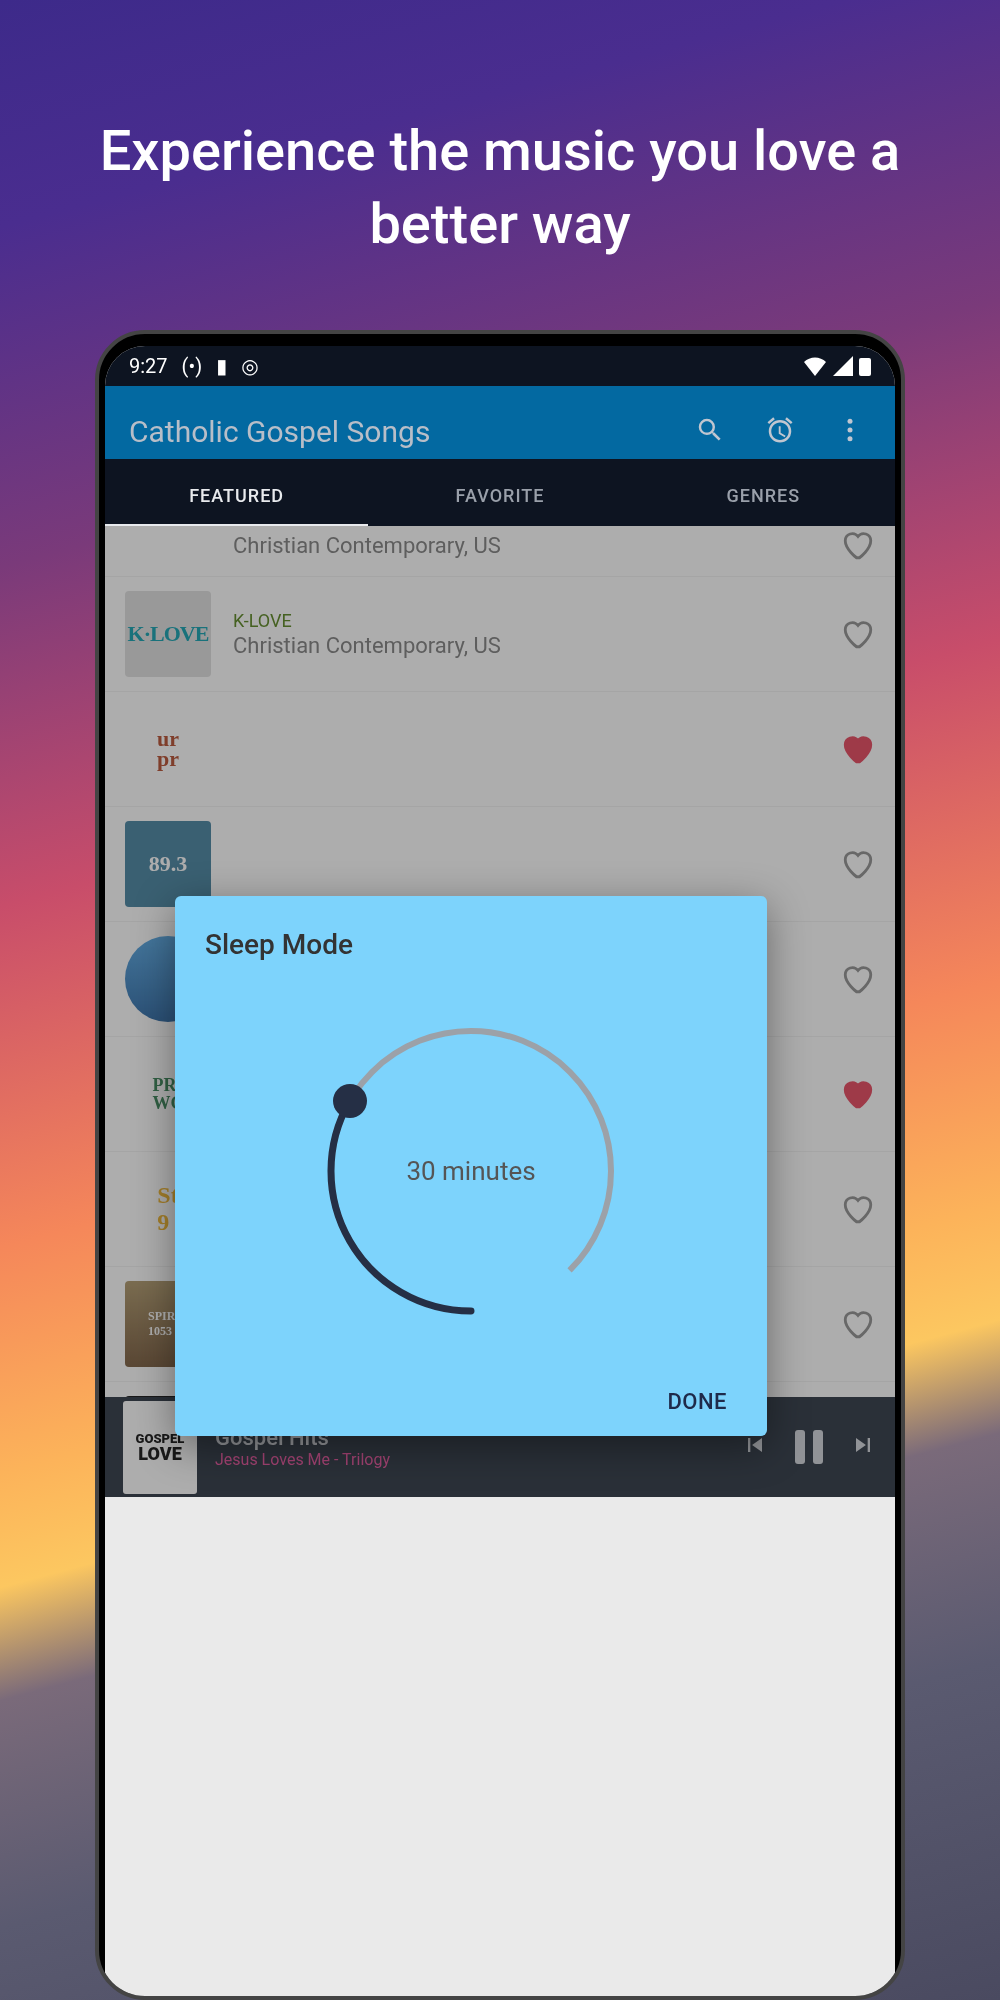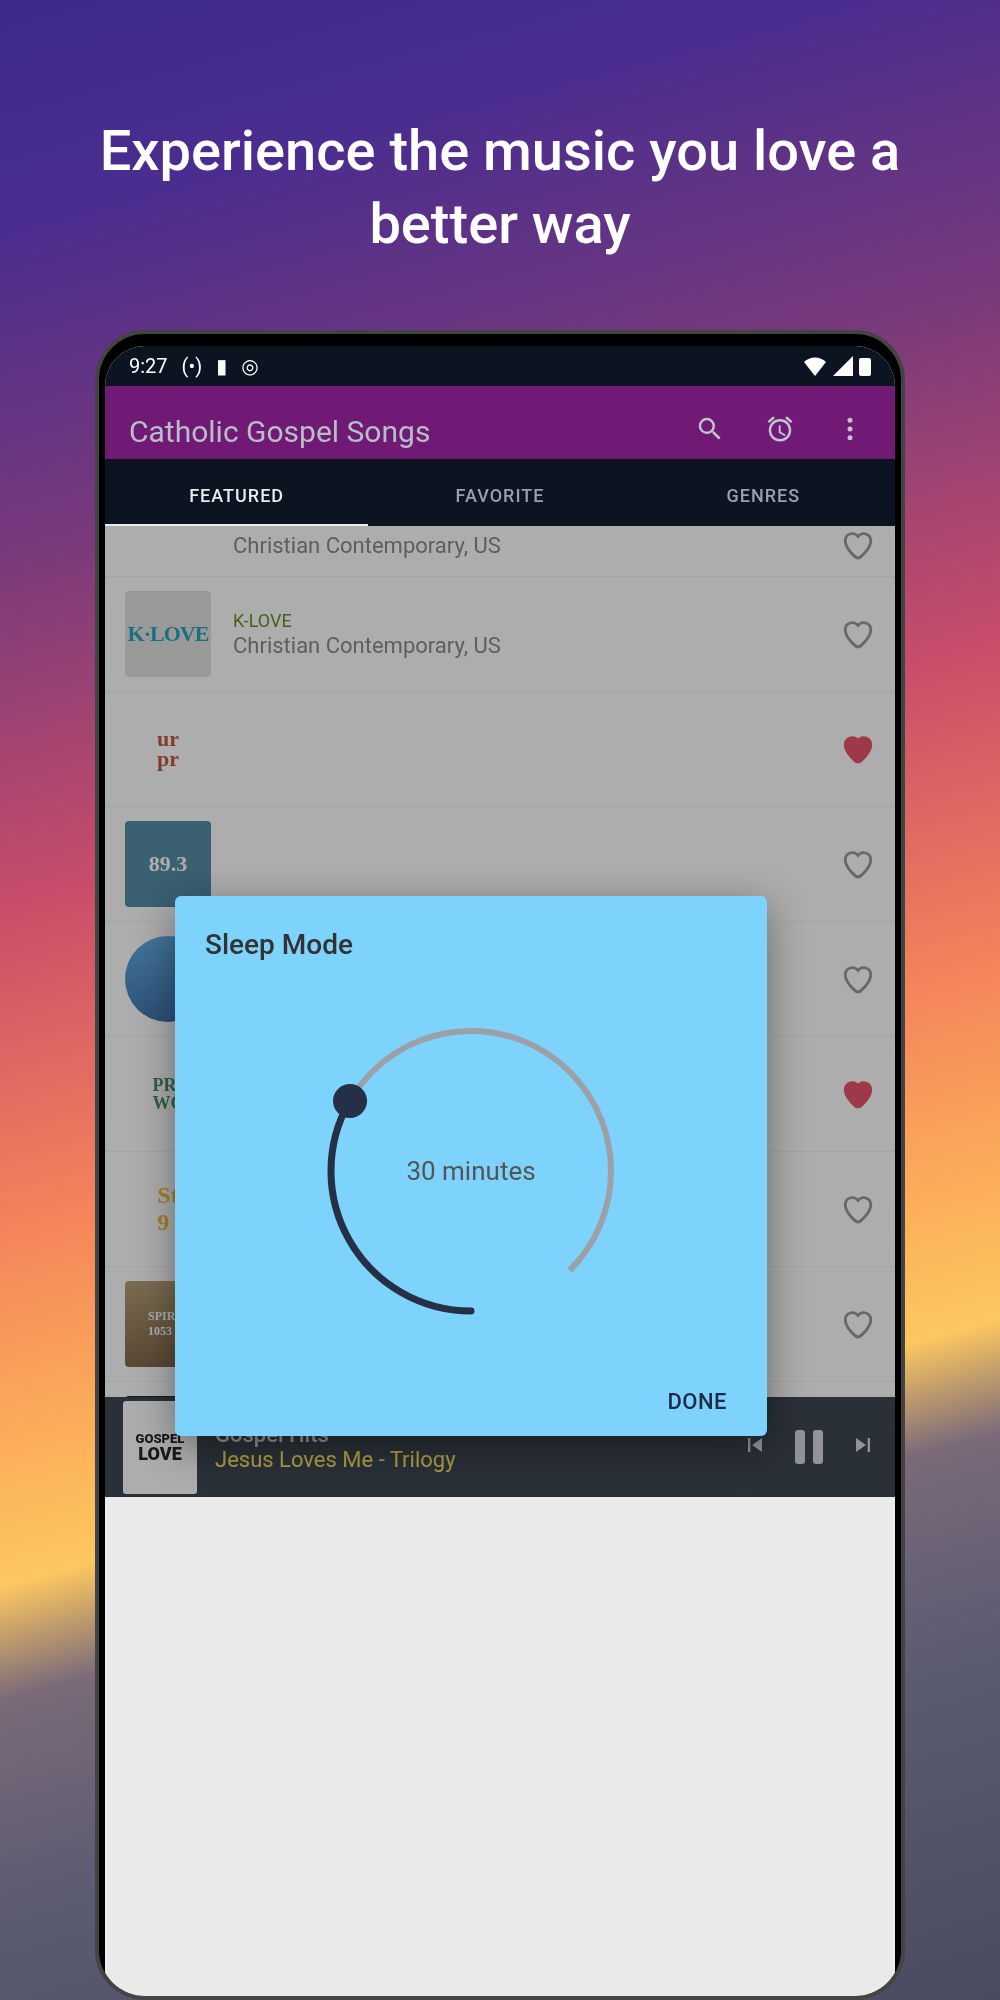--- a/index.html
+++ b/index.html
@@ -27,21 +27,21 @@
   height: 1670px;
   background: #000;
   border-radius: 50px;
   border: 4px solid #444;
   overflow: hidden;
 }
 .phone-screen { position: absolute; inset: 12px 6px 0 6px; background: #eaeaea; border-radius: 40px 40px 0 0; overflow: hidden; }
 .status-bar { height: 40px; background: #0d1421; display: flex; align-items: center; padding: 12px 24px; color: #fff; font-size: 20px; justify-content: space-between; }
 .status-left { display: flex; align-items: center; gap: 14px; }
 .status-right { display: flex; align-items: center; gap: 6px; }
-.app-header { background: #701a75; padding: 28px 24px 10px; display: flex; align-items: flex-start; justify-content: space-between; }
+.app-header { background: #0369a1; padding: 28px 24px 10px; display: flex; align-items: flex-end; justify-content: space-between; }
 .app-title { color: #b8bec8; font-size: 30px; font-weight: 400; }
 .header-icons { display: flex; gap: 40px; align-items: center; padding-right: 6px; }
 .header-icons svg { width: 30px; height: 30px; fill: #c0c6d0; }
 .tabs { background: #0d1421; display: flex; padding-top: 26px; }
 .tab { flex: 1; text-align: center; color: #9aa0aa; font-size: 18px; font-weight: 500; letter-spacing: 1px; padding-bottom: 18px; border-bottom: 2px solid transparent; }
 .tab.active { color: #e8eaed; border-bottom-color: #e8eaed; }
 .content { flex: 1; background: #eaeaea; position: relative; }
 .overlay { position: absolute; inset: 0; background: rgba(60,60,60,0.42); z-index: 5; pointer-events: none; }
 .list { }
 .station { display: flex; align-items: center; padding: 14px 20px; background: #fff; gap: 22px; border-bottom: 1px solid rgba(0,0,0,0.05); }
@@ -50,21 +50,21 @@
 .station-info { flex: 1; }
 .station-name { font-size: 18px; color: #4d7c0f; font-weight: 400; margin-bottom: 2px; }
 .station-meta { font-size: 22px; color: #777; }
 .heart { width: 34px; height: 34px; flex-shrink: 0; }
 .heart svg { width: 100%; height: 100%; fill: none; stroke: #888; stroke-width: 2; }
 .heart.filled svg { fill: #e53952; stroke: #e53952; }
 .player-bar { position: absolute; bottom: 0; left: 0; right: 0; height: 100px; background: #1e2836; display: flex; align-items: center; padding: 0 18px; gap: 18px; z-index: 2; }
 .player-logo { width: 74px; height: 93px; background: #fff; border-radius: 3px; display: flex; align-items: center; justify-content: center; font-size: 13px; font-weight: 900; color: #000; text-align: center; line-height: 1; flex-direction: column; }
 .player-info { flex: 1; }
 .player-title { color: #cfd3d9; font-size: 22px; font-weight: 500; }
-.player-sub { color: #fde047; font-size: 22px; }
+.player-sub { color: #ec4899; font-size: 16px; }
 .player-controls { display: flex; gap: 26px; align-items: center; }
 .player-controls svg { width: 28px; height: 28px; fill: #cfd3d9; }
 .pause-icon { display: flex; gap: 8px; }
 .pause-icon span { width: 10px; height: 34px; background: #cfd3d9; border-radius: 3px; }
 .modal { position: absolute; left: 70px; top: 370px; width: 592px; background: #7dd3fc; border-radius: 6px; box-shadow: 0 10px 40px rgba(0,0,0,0.4); z-index: 20; padding: 32px 30px 22px; }
 .modal-title { font-size: 28px; color: #333; font-weight: 500; margin-bottom: 20px; }
 .dial-container { display: flex; justify-content: center; padding: 20px 0 40px; position: relative; }
 .dial { width: 340px; height: 340px; position: relative; }
 .dial-label { position: absolute; top: 50%; left: 50%; transform: translate(-50%, -50%); font-size: 26px; color: #555; }
 .modal-actions { display: flex; justify-content: flex-end; padding: 8px 10px 0; }

